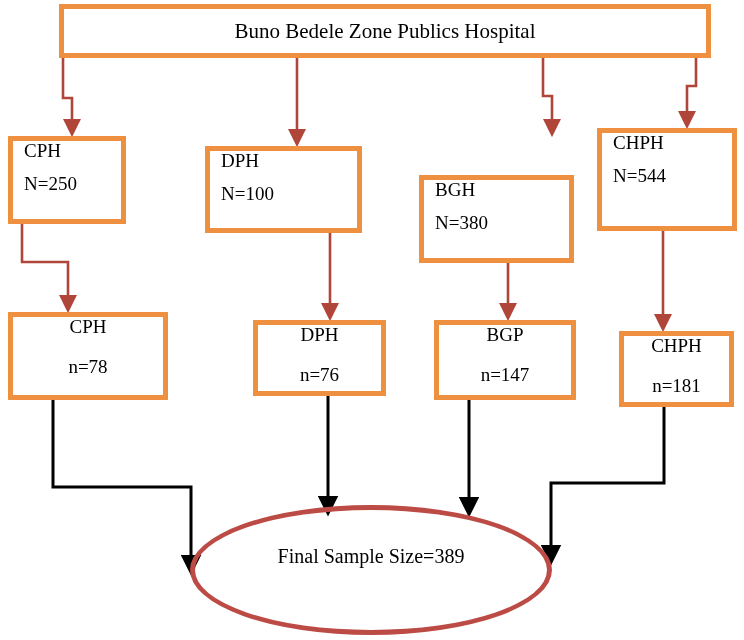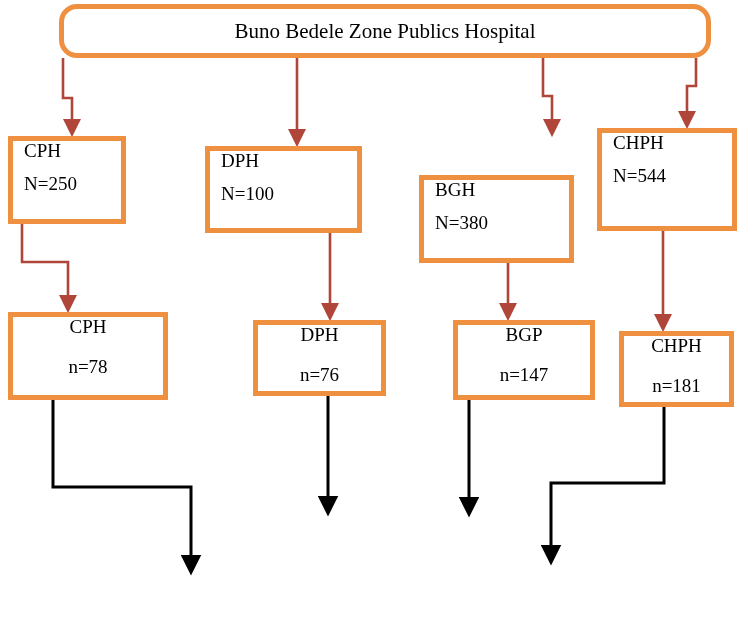--- a/index.html
+++ b/index.html
@@ -37,21 +37,20 @@
     color: #000000;
     z-index: 3;
   }
   .node .line {
     white-space: nowrap;
     line-height: 1.05;
   }
   .node.title-node {
     align-items: center;
     justify-content: center;
-    border-radius: 18px;
   }
   .node.title-node .line {
     font-size: 21px;
   }
   .node.level1 {
     align-items: flex-start;
     padding-left: 11px;
     gap: 13px;
   }
   .node.level1 .line {
@@ -150,24 +149,27 @@
   <div class="node level2" style="left:8px; top:312px; width:160px; height:88px;">
     <div class="line">CPH</div>
     <div class="line">n=78</div>
   </div>
 
   <div class="node level2" style="left:253px; top:320px; width:133px; height:76px;">
     <div class="line">DPH</div>
     <div class="line">n=76</div>
   </div>
 
-  <div class="node level2" style="left:434px; top:320px; width:142px; height:80px;margin-left:19px;">
+  <div class="node level2" style="left:434px; top:320px; width:142px; height:80px;">
     <div class="line">BGP</div>
     <div class="line">n=147</div>
   </div>
 
   <div class="node level2" style="left:619px; top:331px; width:115px; height:76px;">
     <div class="line">CHPH</div>
     <div class="line">n=181</div>
   </div>
 
+  <div class="ellipse-node" style="left:190px; top:505px; width:362px; height:130px;">
+    <div class="ellipse-label">Final Sample Size=389</div>
+  </div>
 
 </div>
 
 </body></html>

